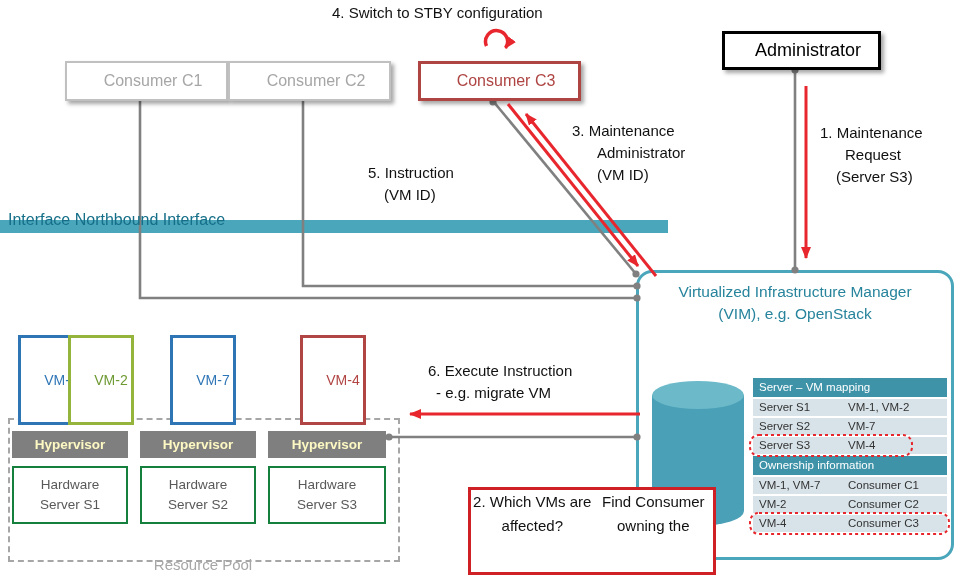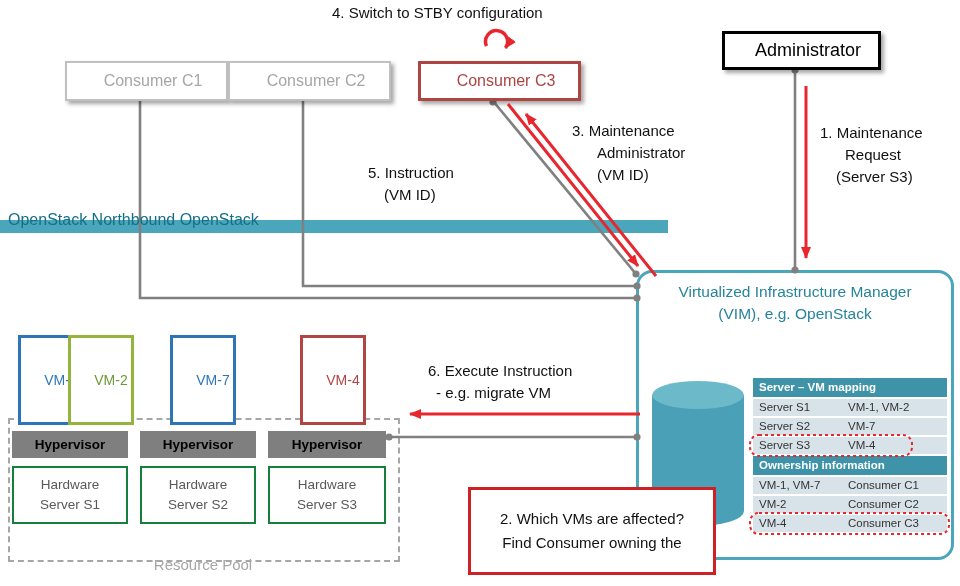--- a/index.html
+++ b/index.html
@@ -27,46 +27,46 @@
 
   .vim{position:absolute;left:636px;top:270px;width:312px;height:284px;border:3px solid #4aa6bb;
        border-radius:16px;background:#fff;z-index:3;}
   .vim-t{position:absolute;left:636px;width:318px;text-align:center;color:#27849c;font-size:15.5px;z-index:4;white-space:nowrap;}
   .vim-t1{top:283px;} .vim-t2{top:305px;}
   .cyl{position:absolute;left:651px;top:380px;z-index:4;}
   .cyl-label{position:absolute;left:651px;top:424px;width:94px;text-align:center;color:#fff;
              font-size:16px;line-height:1.45;z-index:5;}
 
   .tbl{position:absolute;left:753px;top:378px;width:194px;z-index:4;font-size:11.5px;}
-  .tbl-h{height:19px;line-height:19px;background:#3e93a8;color:#fff;font-weight:bold;
+  .tbl-h{height:19px;line-height:19px;background:#3e93a8;color:#fff;font-weight:normal;
          padding-left:6px;margin-bottom:2px;}
   .tbl-r{display:flex;height:17px;line-height:17px;background:#d8e3e9;margin-bottom:2px;color:#333;}
   .tbl-r .cL{width:89px;padding-left:6px;}
   .tbl-r .cR{flex:1;}
 
   .pool{position:absolute;left:8px;top:418px;width:388px;height:140px;border:2px dashed #a6a6a6;z-index:2;}
   .pool-label{position:absolute;left:8px;top:532px;width:390px;text-align:center;color:#a6a6a6;
               font-size:15px;z-index:3;margin-top:24px;}
   .vm{position:absolute;top:335px;width:40px;height:84px;border:3px solid;background:#fff;
       display:flex;align-items:center;justify-content:center;font-size:14px;z-index:4;padding-left:20px;}
   .vm1{left:18px;border-color:#2e75b6;color:#2e75b6;}
   .vm2{left:68px;border-color:#94b43c;color:#6e9a33;}
   .vm7{left:170px;border-color:#2e75b6;color:#2e75b6;}
   .vm4{left:300px;border-color:#b04543;color:#b04543;}
-  .hyp{position:absolute;top:431px;height:27px;background:#7f7f7f;color:#000000;font-size:13.5px;
+  .hyp{position:absolute;top:431px;height:27px;background:#7f7f7f;color:#fef9c3;font-size:13.5px;
        font-weight:bold;display:flex;align-items:center;justify-content:center;z-index:4;}
   .hyp1{left:12px;width:116px;} .hyp2{left:140px;width:116px;} .hyp3{left:268px;width:118px;}
   .hw{position:absolute;top:466px;height:54px;border:2px solid #15803d;background:#fff;color:#595959;
       font-size:13.5px;text-align:center;display:flex;flex-direction:column;align-items:center;
       justify-content:center;line-height:1.5;z-index:4;}
   .hw1{left:12px;width:112px;} .hw2{left:140px;width:112px;} .hw3{left:268px;width:114px;}
 
   .step2{position:absolute;left:468px;top:487px;width:242px;height:82px;border:3px solid #cf2026;
          background:#fff;z-index:8;text-align:center;font-size:15px;color:#111;
-         display:flex;flex-direction:column;justify-content:center;line-height:1.6;}
+         display:flex;flex-direction:row;justify-content:center;line-height:1.6;}
 </style>
 </head>
 <body>
 
 <div id="page">
 
   <svg id="lines-svg" class="overlay" viewBox="0 0 960 586">
     <g stroke="#808080" stroke-width="2.6" fill="none">
       <polyline points="140,100 140,298 637,298"></polyline>
       <polyline points="303,100 303,286 637,286"></polyline>
@@ -124,21 +124,21 @@
     <span>Consumer C2</span>
   </div>
   <div class="box consumer c3">
     <span>Consumer C3</span>
   </div>
   <div class="box admin">
     <span>Administrator</span>
   </div>
 
   <div class="nb-bar"></div>
-  <div class="nb-text">OpenStack Northbound OpenStack</div>
+  <div class="nb-text">Interface Northbound Interface</div>
 
   <div class="vim"></div>
   <div class="vim-t vim-t2">(VIM), e.g. OpenStack</div>
   <div class="vim-t vim-t1">Virtualized Infrastructure Manager</div>
 
   <svg class="cyl" width="94" height="148">
     <rect x="1" y="15" width="92" height="116" fill="#4aa0b6"></rect>
     <ellipse cx="47" cy="131" rx="46" ry="15" fill="#4aa0b6"></ellipse>
     <ellipse cx="47" cy="15" rx="46" ry="14" fill="#6cbac9"></ellipse>
   </svg>

